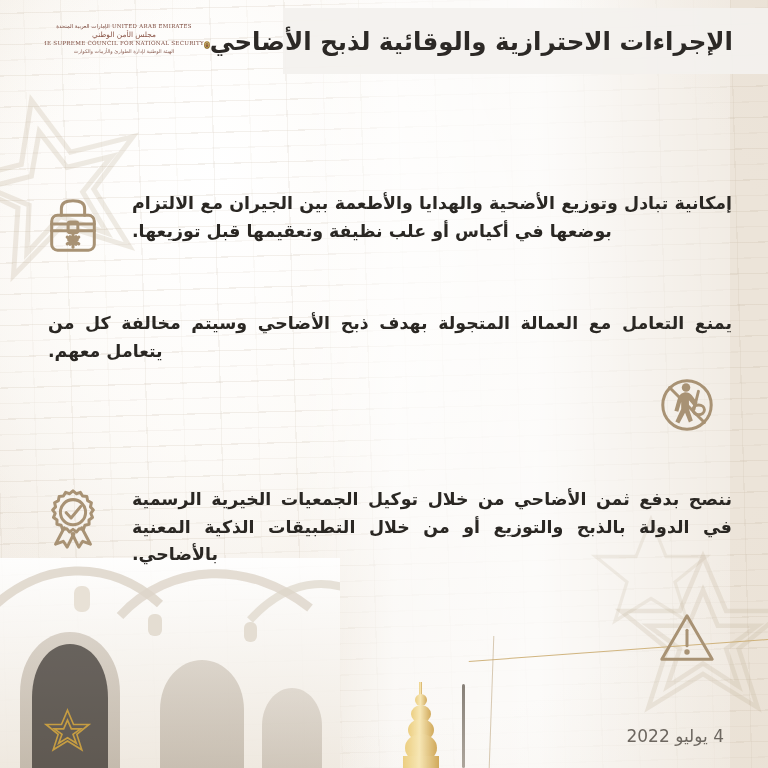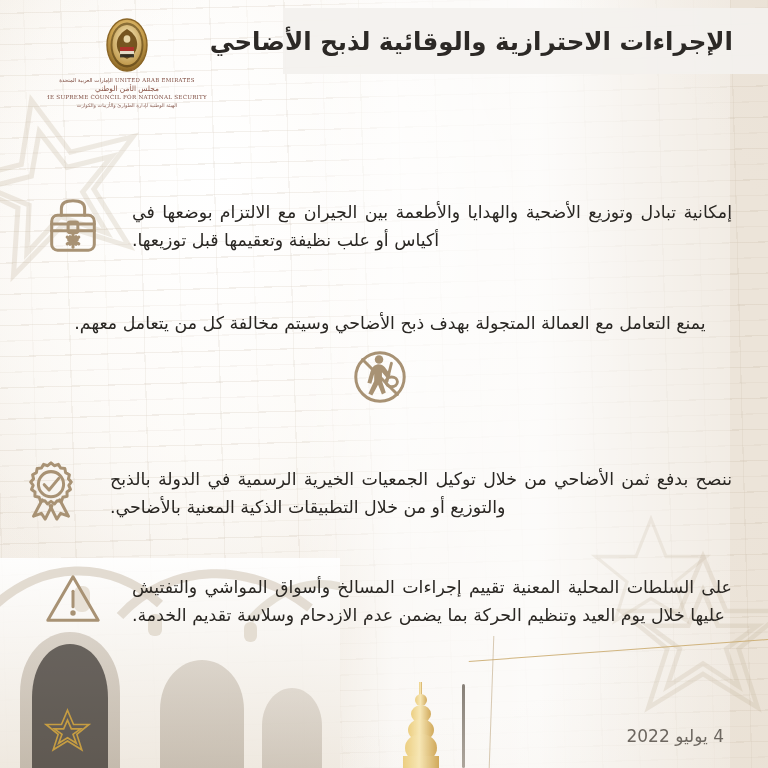--- a/index.html
+++ b/index.html
@@ -131,21 +131,21 @@
     color: #2c2926;
     letter-spacing: 0px;
     white-space: nowrap;
     direction: rtl;
   }
 
   .logo-block {
     position: absolute;
     left: 44px; top: 18px;
     width: 166px;
-    display: flex; flex-direction: column; align-items: center;
+    display: flex; flex-direction: row; align-items: flex-start;
   }
   .emblem { width: 42px; height: 54px; }
   .logo-lines { margin-top: 5px; width: 160px; text-align: center; }
   .logo-line {
     color: #7d4b3f;
     line-height: 1.35;
     white-space: nowrap;
     overflow: hidden;
     font-family: "DejaVu Serif", "Liberation Serif", serif;
   }
@@ -154,22 +154,23 @@
   .logo-line.l3 { font-size: 5.6px; letter-spacing: 0.25px; }
   .logo-line.l4 { font-size: 5.0px; letter-spacing: 0.15px; color: #8d6257; }
 
   
   .rows { position: absolute; left: 0; top: 186px; width: 768px; }
 
   .row {
     position: relative;
     display: flex;
     flex-direction: row;
-    align-items: center;
+    align-items: flex-start;
     padding: 0 36px 0 34px;
+    font-weight: bold;
   }
   .row + .row { margin-top: 18px; }
 
   .row-text {
     flex: 1 1 auto;
     direction: rtl;
     text-align: justify;
     text-align-last: left;
     font-size: 17.4px;
     line-height: 1.60;
@@ -188,21 +189,21 @@
     margin-right: 6px;
   }
   .row-icon svg { width: 62px; height: 62px; }
   .ic { stroke: #a89274; fill: none; stroke-width: 3.1; stroke-linecap: round; stroke-linejoin: round; }
   .ic-fill { fill: #a89274; stroke: none; }
 
   
   .row.r1 .row-text { padding-top: 4px; }
   .row.r1 { margin-top: 0; }
   .row.r2 { margin-top: 40px; flex-direction: column; }
-  .row.r3 { margin-top: 36px; padding-left: 12px; }
+  .row.r3 { margin-top: 36px; }
   .row.r4 { margin-top: 30px; }
   .row.r4 .row-text { text-align-last: left; }
 
   
   .date {
     position: absolute;
     right: 44px; bottom: 22px;
     font-size: 17px;
     color: #6d6760;
     direction: rtl;
@@ -377,21 +378,20 @@
           <path class="ic" stroke-width="2.6" d="M41 41 L50 58 L42 55 L38 61 L31 47"></path>
           <path class="ic" stroke-width="2.8" d="M32 3
                l3.4 2.9 4.2-1.4 2.3 3.8 4.4 .4 .8 4.4 3.9 2.1-1 4.3 3 3.2-2.6 3.6 1.7 4.1-3.6 2.6 .1 4.4-4.3 1-1.5 4.2-4.4-.6-2.9 3.3-3.5-2.6-3.5 2.6-2.9-3.3-4.4 .6-1.5-4.2-4.3-1 .1-4.4-3.6-2.6 1.7-4.1-2.6-3.6 3-3.2-1-4.3 3.9-2.1 .8-4.4 4.4-.4 2.3-3.8 4.2 1.4z"></path>
           <circle class="ic" cx="32" cy="25" r="13"></circle>
           <polyline class="ic" stroke-width="3" points="25,25.5 30,31 40,19"></polyline>
         </svg>
       </div>
     </div>
 
     <div class="row r4">
-      <p class="row-text">على السلطات المحلية المعنية تقييم إجراءات المسالخ وأسواق المواشي والتفتيش عليها خلال يوم العيد وتنظيم الحركة بما يضمن عدم الازدحام وسلاسة تقديم الخدمة.</p>
       <div class="row-icon">
         <svg viewBox="0 0 64 64">
           <path class="ic" stroke-width="3.4" d="M32 9 L58 54 L6 54 Z"></path>
           <line class="ic" stroke-width="4" x1="32" y1="24" x2="32" y2="40"></line>
           <circle class="ic-fill" cx="32" cy="46.5" r="2.8"></circle>
         </svg>
       </div>
     </div>
 
   </div>

